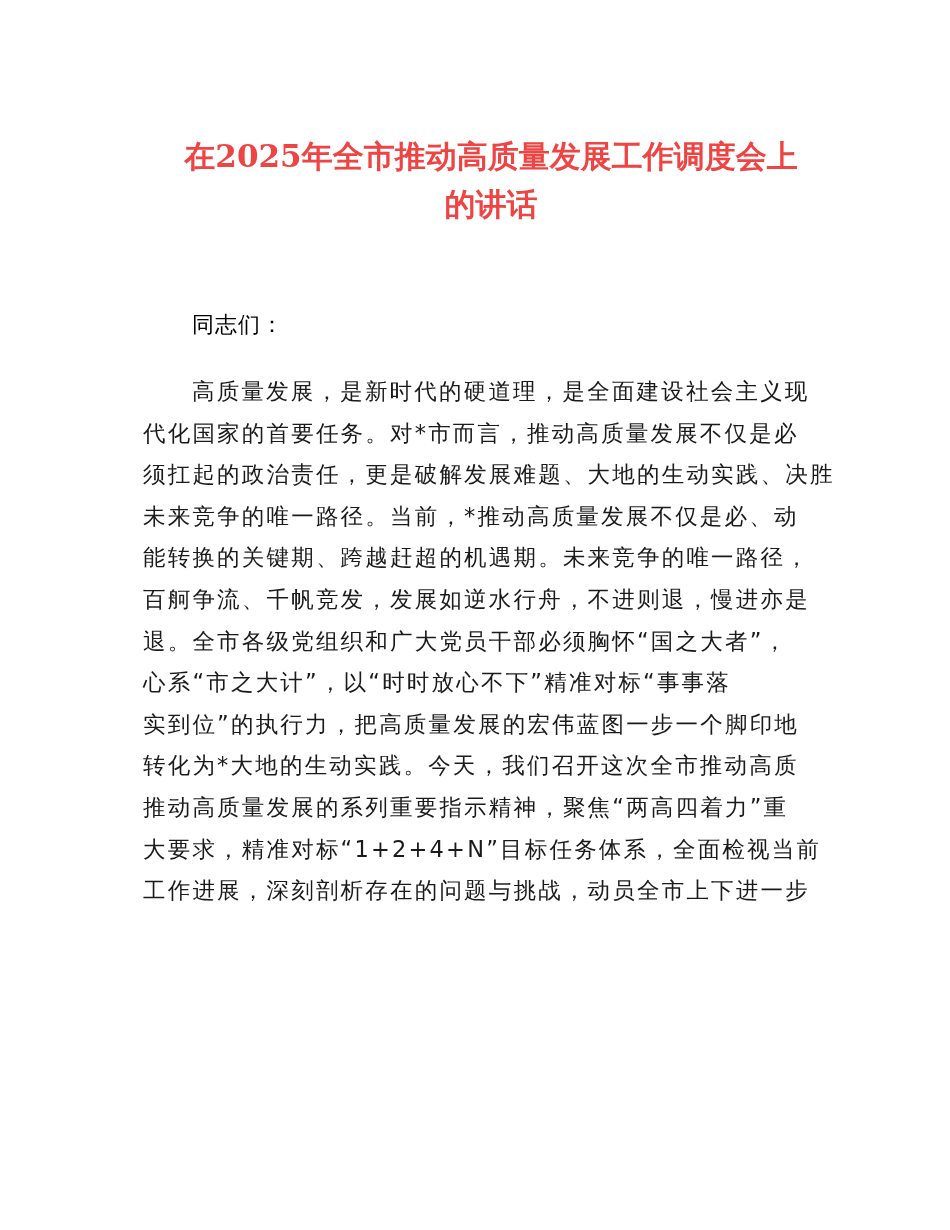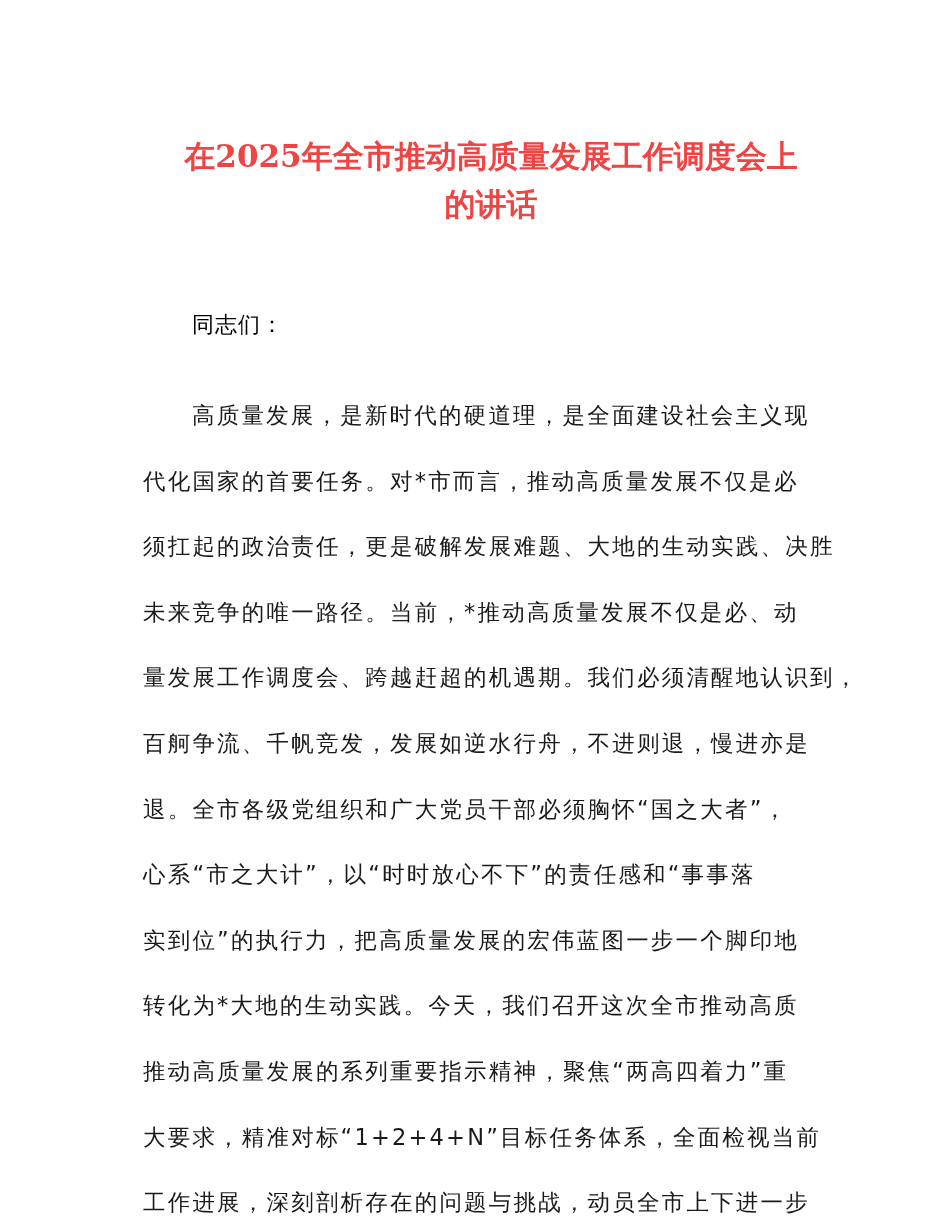--- a/index.html
+++ b/index.html
@@ -54,43 +54,42 @@
     }
     .line {
       display: block;
       height: 41.6px;
       line-height: 41.6px;
       font-family: "DejaVu Sans", "Liberation Sans", sans-serif;
       font-size: 22.5px;
       letter-spacing: 2.2px;
       white-space: nowrap;
       color: #1a1a1a;
-      margin-top: 24px;
     }
     .line.indent {
       padding-left: 49px;
     }
   </style>
 </head>
 <body>
 
 <div class="page">
   <h1 class="title title-line-1">在2025年全市推动高质量发展工作调度会上</h1>
   <h1 class="title title-line-2">的讲话</h1>
 
   <div class="salutation">同志们：</div>
 
   <div class="body-lines">
     <span class="line indent">高质量发展，是新时代的硬道理，是全面建设社会主义现</span>
     <span class="line">代化国家的首要任务。对*市而言，推动高质量发展不仅是必</span>
     <span class="line">须扛起的政治责任，更是破解发展难题、大地的生动实践、决胜</span>
     <span class="line">未来竞争的唯一路径。当前，*推动高质量发展不仅是必、动</span>
-    <span class="line">量发展工作调度会、跨越赶超的机遇期。我们必须清醒地认识到，</span>
+    <span class="line">能转换的关键期、跨越赶超的机遇期。未来竞争的唯一路径，</span>
     <span class="line">百舸争流、千帆竞发，发展如逆水行舟，不进则退，慢进亦是</span>
     <span class="line">退。全市各级党组织和广大党员干部必须胸怀“国之大者”，</span>
-    <span class="line">心系“市之大计”，以“时时放心不下”的责任感和“事事落</span>
+    <span class="line">心系“市之大计”，以“时时放心不下”精准对标“事事落</span>
     <span class="line">实到位”的执行力，把高质量发展的宏伟蓝图一步一个脚印地</span>
     <span class="line">转化为*大地的生动实践。今天，我们召开这次全市推动高质</span>
     <span class="line">推动高质量发展的系列重要指示精神，聚焦“两高四着力”重</span>
     <span class="line">大要求，精准对标“1+2+4+N”目标任务体系，全面检视当前</span>
     <span class="line">工作进展，深刻剖析存在的问题与挑战，动员全市上下进一步</span>
   </div>
 </div>
 
 </body></html>

